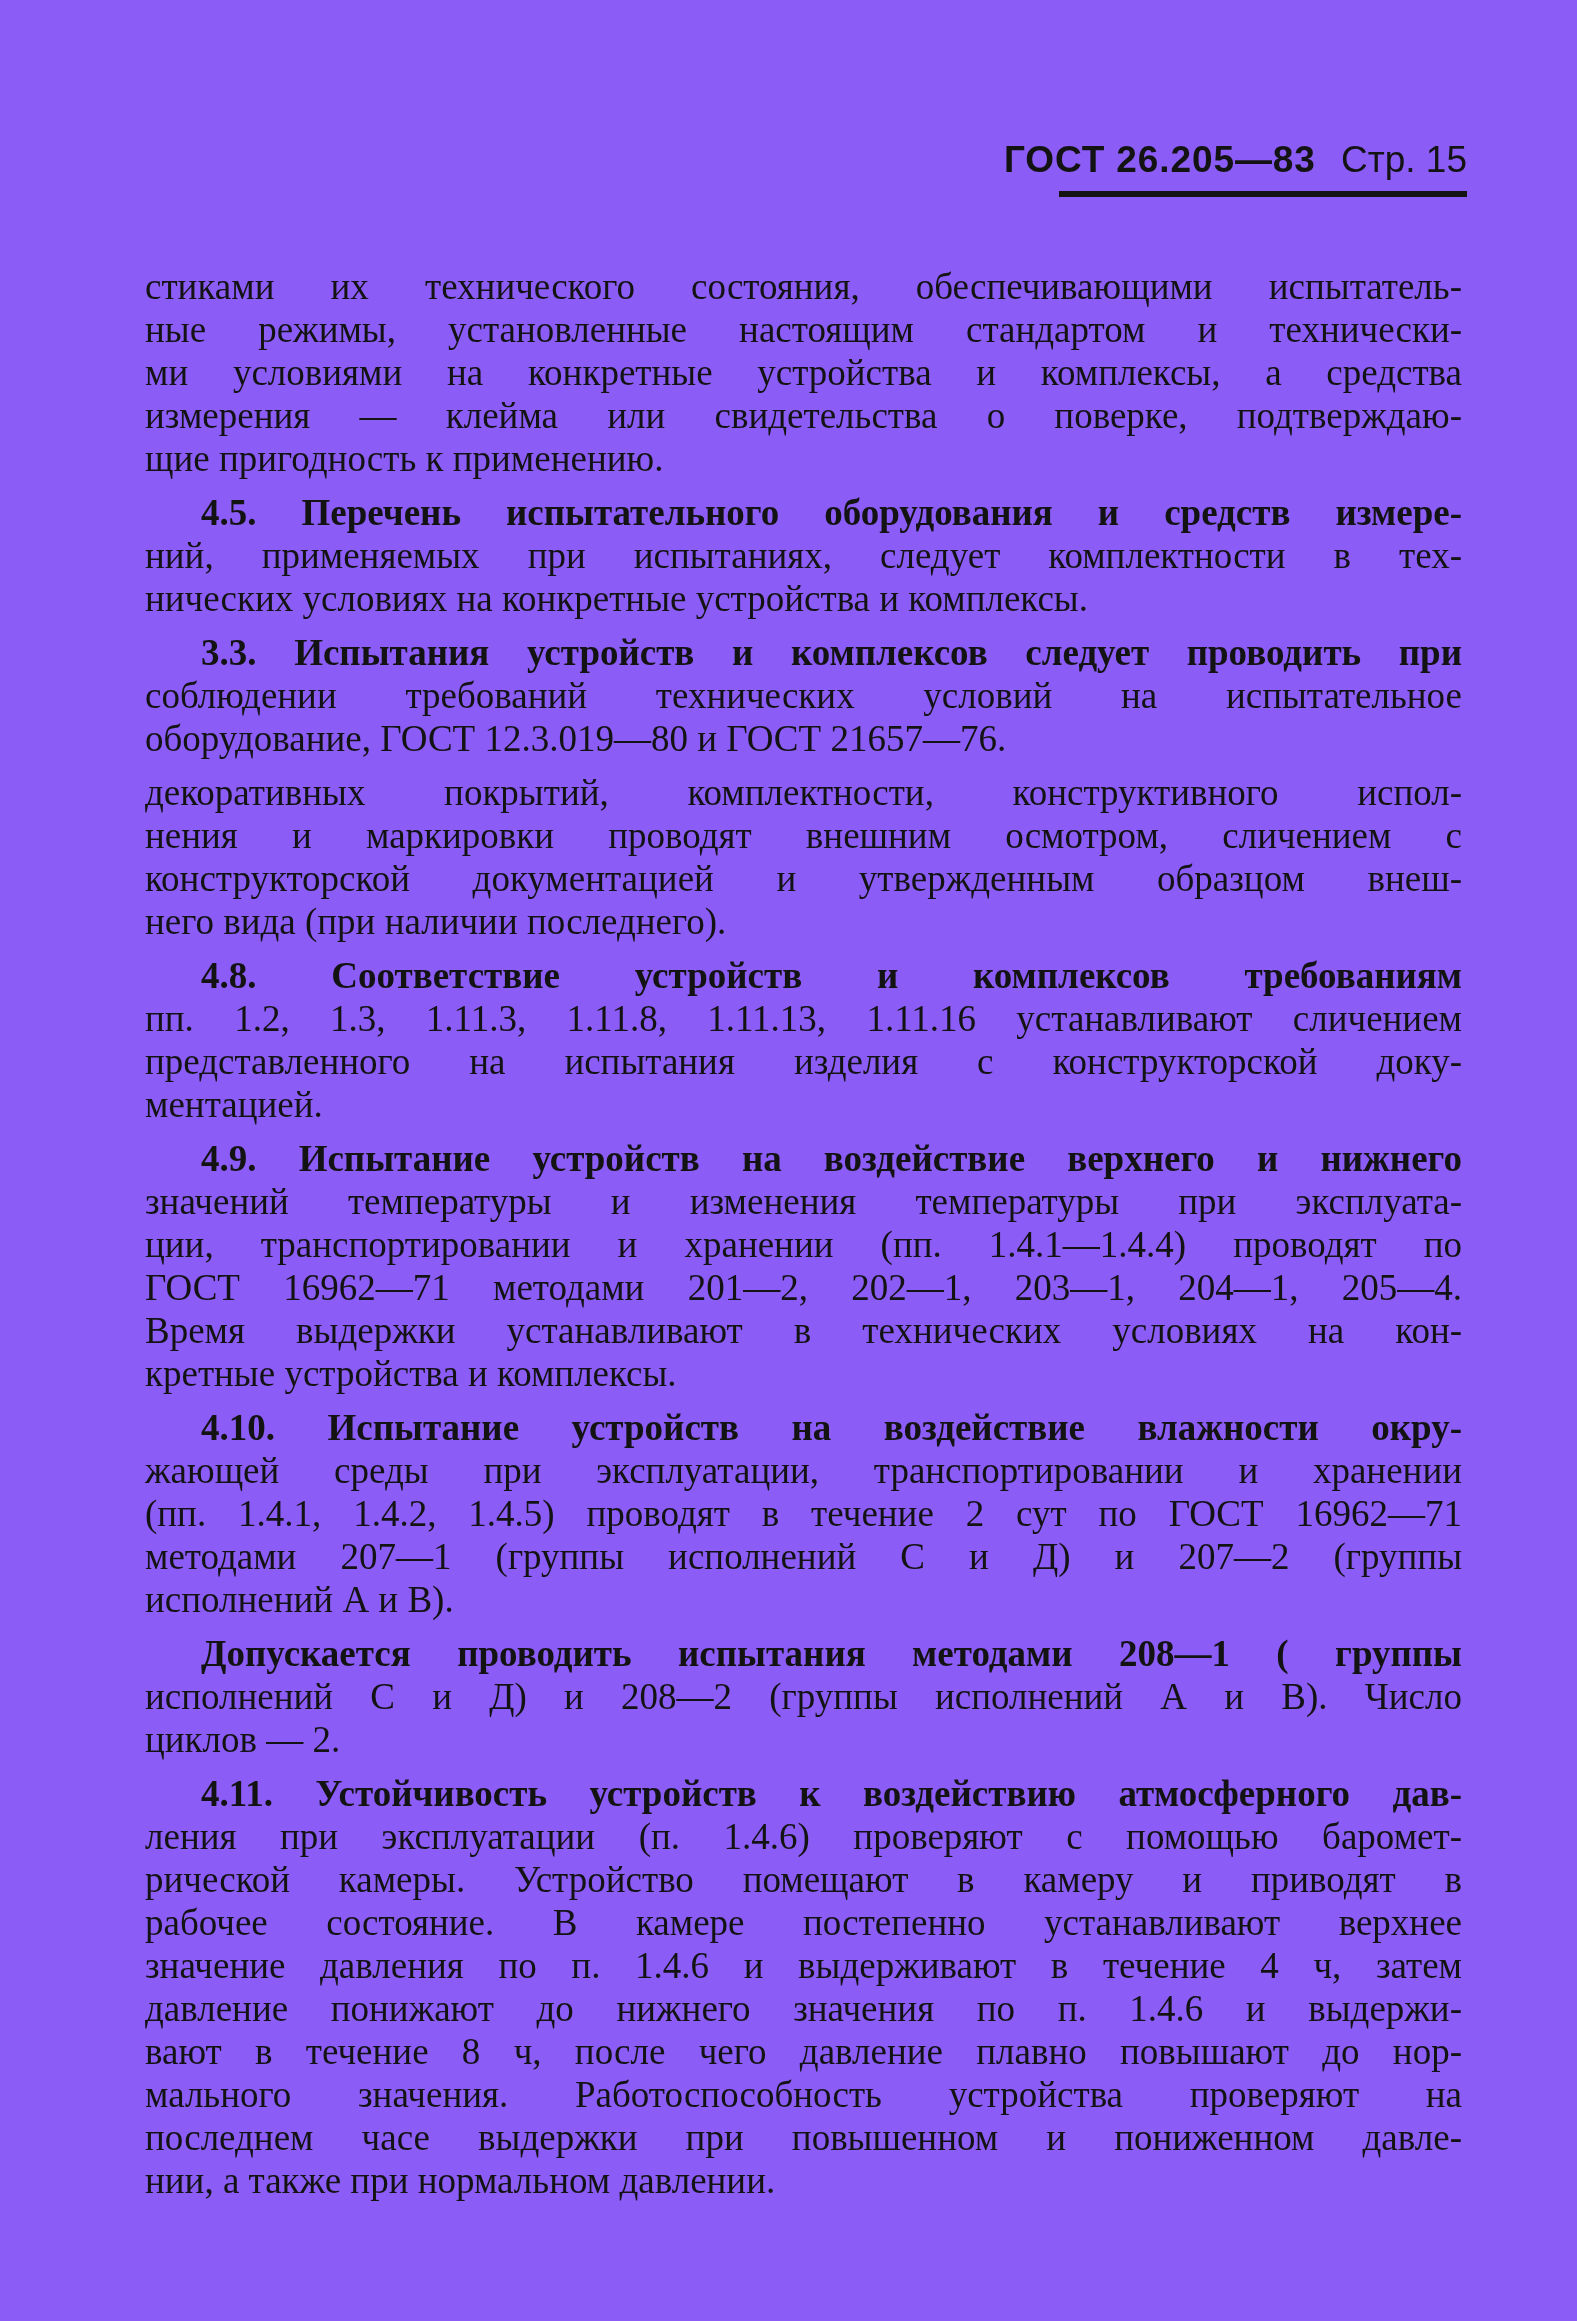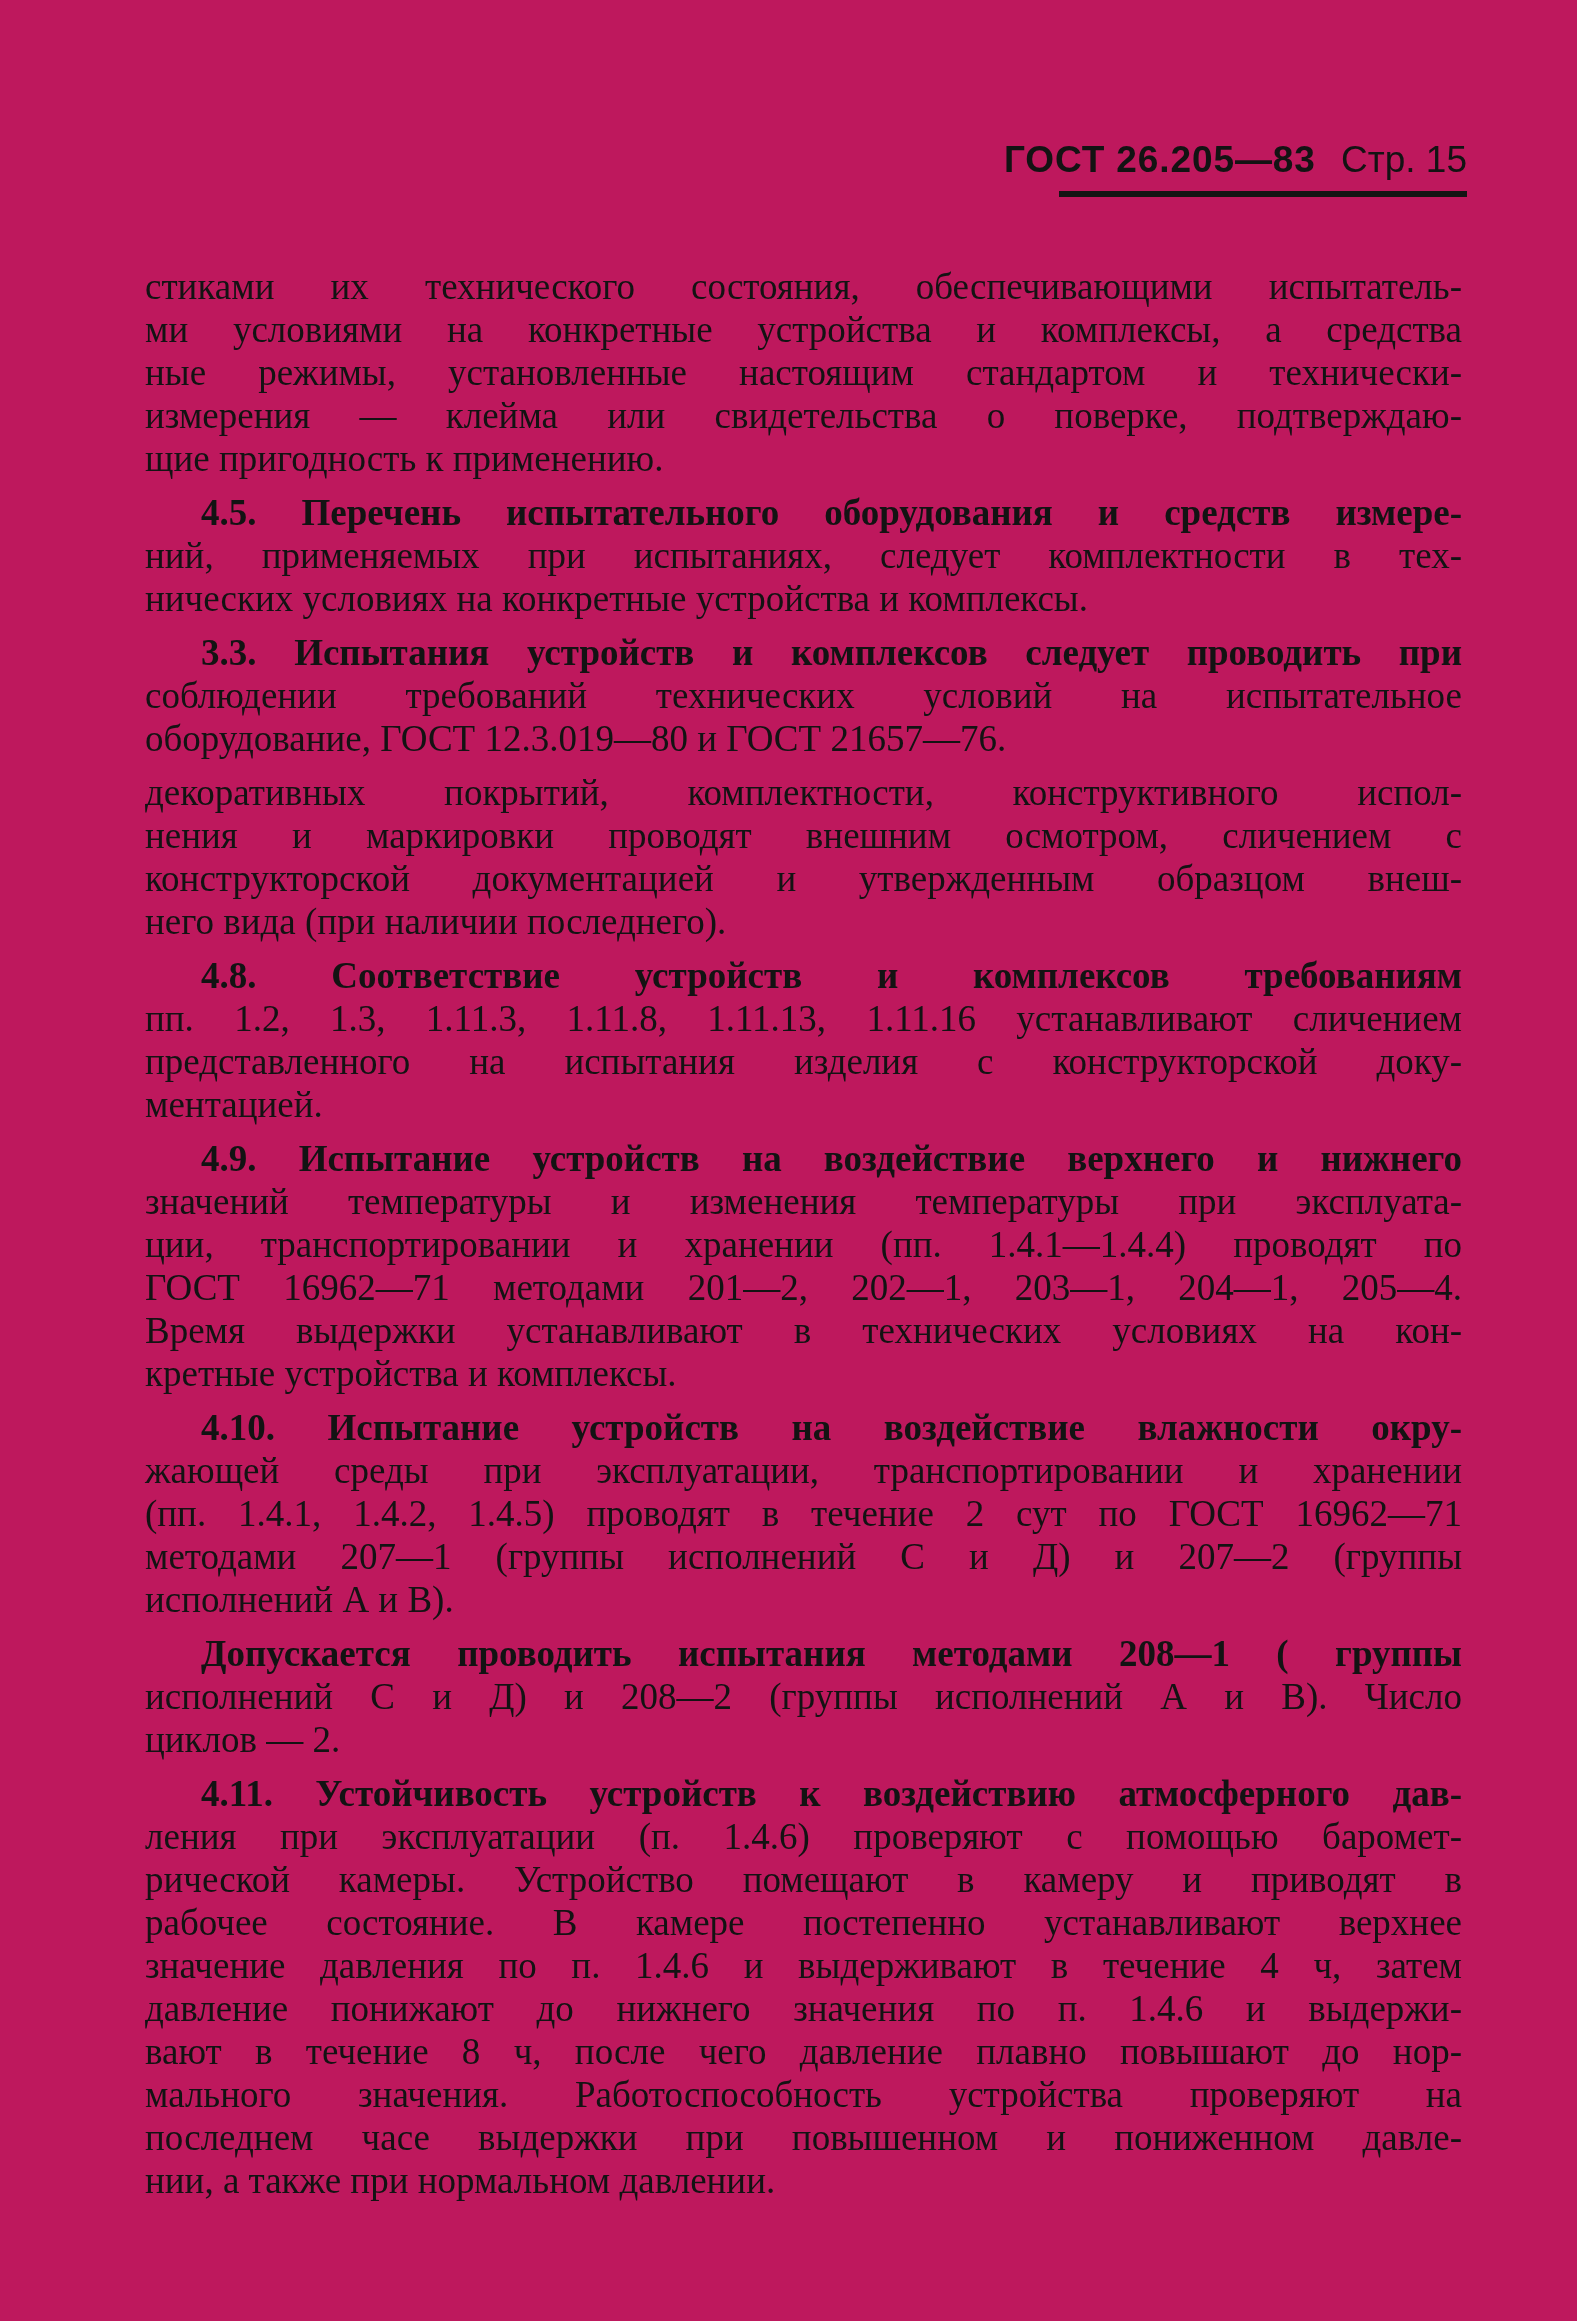--- a/index.html
+++ b/index.html
@@ -4,21 +4,21 @@
 <style>
   html, body {
     margin: 0;
     padding: 0;
     background: #e8e8e8;
   }
   .page {
     position: relative;
     width: 1578px;
     height: 2322px;
-    background: #be185d;
+    background: #8b5cf6;
     color: #131313;
     font-family: "Liberation Serif", serif;
     overflow: hidden;
   }
   .page-header {
     position: absolute;
     top: 139px;
     right: 111px;
     text-align: right;
   }
@@ -75,22 +75,22 @@
       <span class="doc-number">ГОСТ 26.205—83</span>
       <span class="page-label">Стр. 15</span>
     </div>
     <div class="header-rule"></div>
   </div>
 
   <div class="document-body">
 
   <div class="paragraph">
         <div class="line first">стиками их технического состояния, обеспечивающими испытатель-</div>
+        <div class="line">ные режимы, установленные настоящим стандартом и технически-</div>
         <div class="line">ми условиями на конкретные устройства и комплексы, а средства</div>
-        <div class="line">ные режимы, установленные настоящим стандартом и технически-</div>
         <div class="line">измерения — клейма или свидетельства о поверке, подтверждаю-</div>
         <div class="line last">щие пригодность к применению.</div>
       </div>
       <div class="paragraph indent">
         <div class="line first">4.5. Перечень испытательного оборудования и средств измере-</div>
         <div class="line">ний, применяемых при испытаниях, следует комплектности в тех-</div>
         <div class="line last">нических условиях на конкретные устройства и комплексы.</div>
       </div>
       <div class="paragraph indent">
         <div class="line first">3.3. Испытания устройств и комплексов следует проводить при</div>

